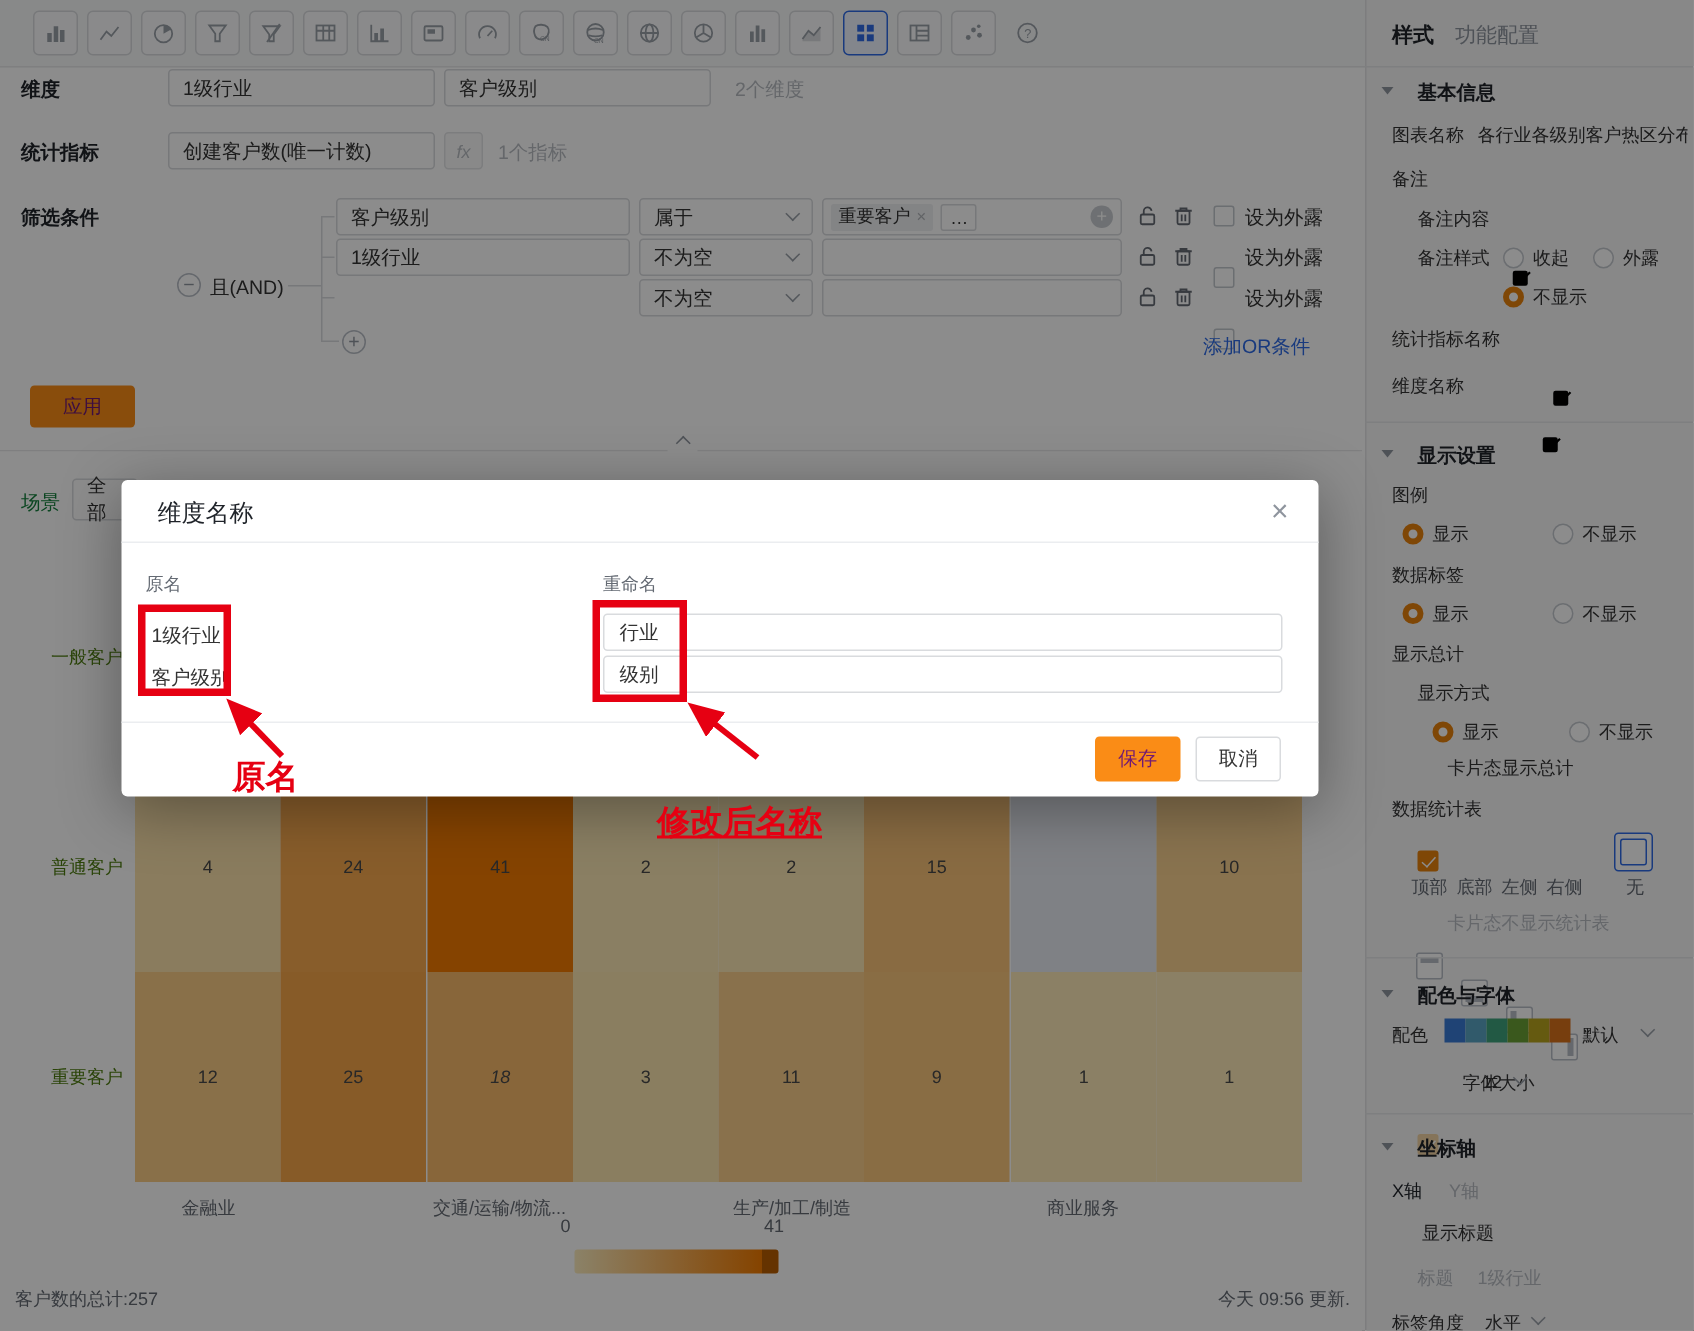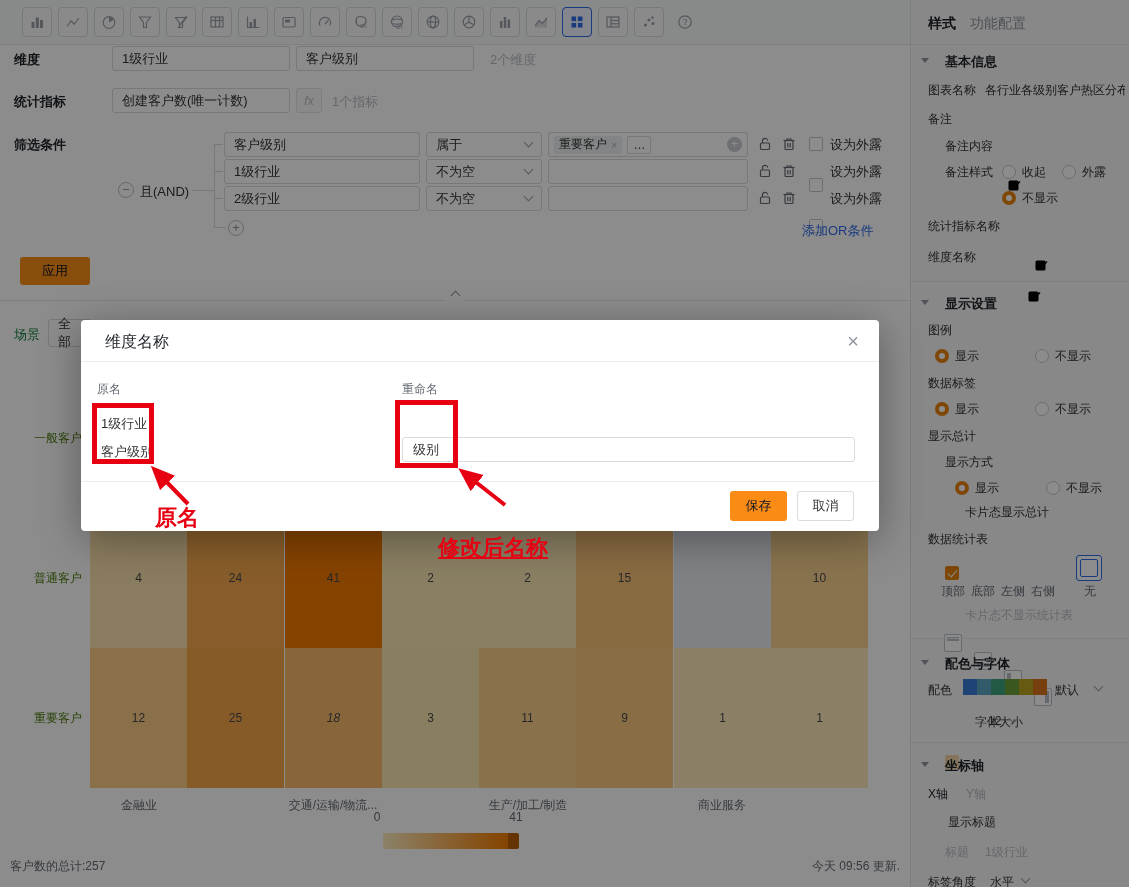--- a/index.html
+++ b/index.html
@@ -39,21 +39,21 @@
               line-height:14px; text-align:center; }
   .circbtn { width:16px; height:16px; border-radius:50%; border:1px solid #b9bec6; color:#8f959e;
              font-size:13px; line-height:13px; text-align:center; background:#fff; }
   .ck { width:14px; height:14px; border:1px solid #c4c8ce; border-radius:2px; background:#fff; position:relative; }
   .ck.on { background:#e8820c; border-color:#e8820c; }
   .ck.on::after { content:""; position:absolute; left:4px; top:1px; width:4px; height:8px;
                   border-right:1.8px solid #fff; border-bottom:1.8px solid #fff; transform:rotate(42deg); }
   .ck.on.dis { background:#f2d3a4; border-color:#f2d3a4; }
   .bl { background:#d9dbde; }
   .link { font-size:13px; color:#2e6be6; }
-  .btn-orange { background:#fa8c16; color:#0f172a; font-size:13px; border-radius:3px;
+  .btn-orange { background:#fa8c16; color:#701a75; font-size:13px; border-radius:3px;
                 display:flex; align-items:center; justify-content:center; }
   .divline { left:0; top:300px; width:908px; height:1px; background:#e7e8ea; }
   .collapse-ch { left:445px; top:292px; width:20px; height:14px; background:#fff; display:flex;
                  flex-direction:column; align-items:center; gap:1px; }
   .caret-up { width:7px; height:7px; border-left:1.5px solid #8f959e; border-top:1.5px solid #8f959e;
               transform:rotate(45deg); }
 
   
   .chart-card { left:0; top:301px; width:908px; height:586px; background:#fff; }
   .rowlab { font-size:12px; color:#4d7c0f; text-align:right; width:82px; display:flex;
@@ -286,21 +286,20 @@
 
   
   <div class="abs fld" style="left:224px; top:159px; width:196px;">1级行业</div>
   <div class="abs fld opfld" style="left:426px; top:159px; width:116px;">
     <span>不为空</span>
     <span class="chev"></span>
   </div>
   <div class="abs fld" style="left:548px; top:159px; width:200px;"></div>
 
   
-  <div class="abs fld" style="left:224px; top:186px; width:196px;">2级行业</div>
   <div class="abs fld opfld" style="left:426px; top:186px; width:116px;">
     <span>不为空</span>
     <span class="chev"></span>
   </div>
   <div class="abs fld" style="left:548px; top:186px; width:200px;"></div>
 
   
   <svg class="abs" style="left:757px; top:136px;" width="16" height="16" viewBox="0 0 16 16">
       <g fill="none" stroke="#646a73" stroke-width="1.2">
         <rect x="3.5" y="7" width="9" height="6.5" rx="1"></rect>
@@ -514,20 +513,21 @@
 
   
   <div class="abs modal">
     <div class="abs modal-title" style="left:24px; top:12px;">维度名称</div>
     <div class="abs modal-x" style="right:20px; top:11px;">×</div>
     <div class="abs" style="left:0; top:41px; width:798px; height:1px; background:#ebedf0;"></div>
     <div class="abs m-lab" style="left:16px; top:61px;">原名</div>
     <div class="abs m-lab" style="left:321px; top:61px;">重命名</div>
     <div class="abs m-val" style="left:20px; top:95px;">1级行业</div>
     <div class="abs m-val" style="left:20px; top:123px;">客户级别</div>
+    <div class="abs m-input" style="left:321px; top:89px; width:453px;">行业</div>
     <div class="abs m-input" style="left:321px; top:117px; width:453px;text-align:center;">级别</div>
     <div class="abs" style="left:0; top:161px; width:798px; height:1px; background:#ebedf0;"></div>
     <div class="abs btn-orange" style="left:649px; top:171px; width:57px; height:30px;">保存</div>
     <div class="abs btn-plain" style="left:716px; top:171px; width:57px; height:30px;">取消</div>
   </div>
 
   
   <div class="abs anno-box" style="left:92px; top:403px; width:62px; height:61px;"></div>
   <div class="abs anno-box" style="left:395px; top:400px; width:63px; height:68px;"></div>
   <svg class="abs arrows" viewBox="0 0 1129 887">

